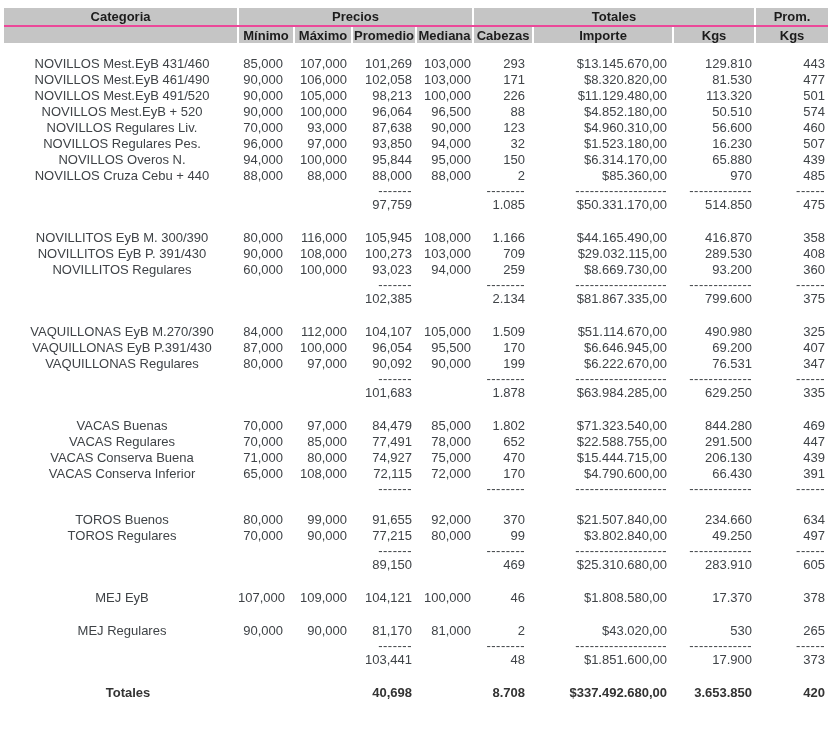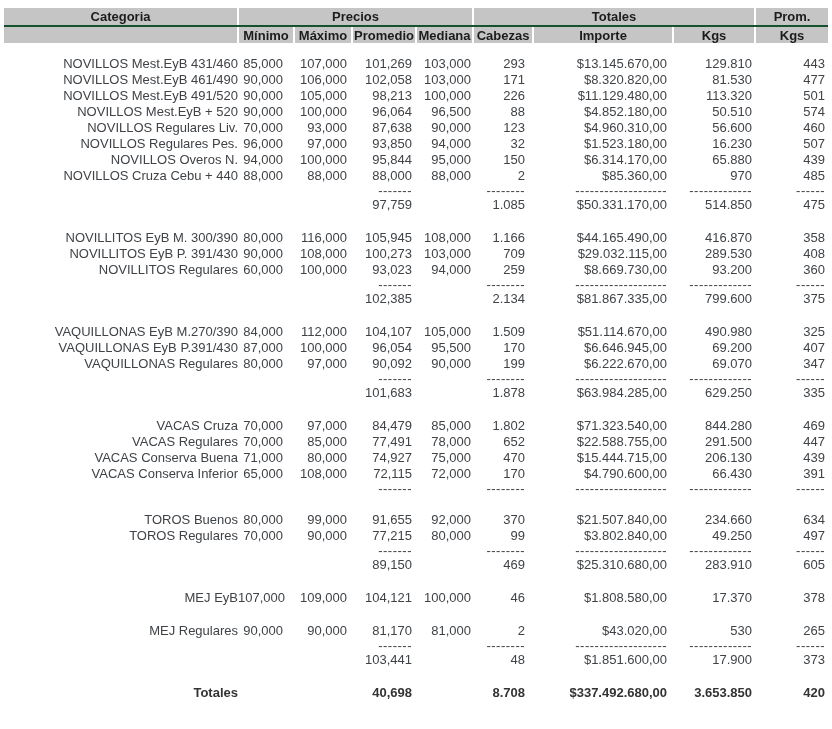--- a/index.html
+++ b/index.html
@@ -28,33 +28,33 @@
     color: #1c1c1c;
     font-size: 13px;
     font-weight: bold;
     text-align: center;
     padding: 0;
     white-space: nowrap;
     overflow: hidden;
     border-right: 2px solid #ffffff;
   }
   thead th:last-child { border-right: none; }
-  thead tr.hrow1 th { height: 17px; border-bottom: 2px solid #14532d; margin-left: 11px; }
+  thead tr.hrow1 th { height: 17px; border-bottom: 2px solid #ec4899; margin-left: 11px; }
   thead tr.hrow2 th { height: 16px; }
   
   tbody td {
     font-size: 13px;
     color: #3f4347;
     height: 16px;
     line-height: 16px;
     padding: 0;
     white-space: nowrap;
     overflow: hidden;
   }
-  tbody td.cat { text-align: right; padding-left: 2px; }
+  tbody td.cat { text-align: center; padding-left: 2px; }
   tbody td.num { text-align: right; }
   tbody td:nth-child(2) { padding-right: 11px; }
   tbody td:nth-child(3) { padding-right: 5px; }
   tbody td:nth-child(4) { padding-right: 4px; }
   tbody td:nth-child(5) { padding-right: 2px; }
   tbody td:nth-child(6) { padding-right: 8px; text-align: right; }
   tbody td:nth-child(7) { padding-right: 6px; }
   tbody td:nth-child(8) { padding-right: 3px; }
   tbody td:nth-child(9) { padding-right: 3px; }
   tbody tr.dashes td { height: 13px; line-height: 13px; letter-spacing: 0.5px; }
@@ -295,21 +295,21 @@
           <td class="num">407</td>
         </tr>
         <tr class="data">
           <td class="cat">VAQUILLONAS Regulares</td>
           <td class="num">80,000</td>
           <td class="num">97,000</td>
           <td class="num">90,092</td>
           <td class="num">90,000</td>
           <td class="num">199</td>
           <td class="num">$6.222.670,00</td>
-          <td class="num">69.070</td>
+          <td class="num">76.531</td>
           <td class="num">347</td>
         </tr>
         <tr class="dashes">
           <td class="cat"></td>
           <td class="num"></td>
           <td class="num"></td>
           <td class="num">-------</td>
           <td class="num"></td>
           <td class="num">--------</td>
           <td class="num">-------------------</td>
@@ -324,21 +324,21 @@
           <td class="num"></td>
           <td class="num">1.878</td>
           <td class="num">$63.984.285,00</td>
           <td class="num">629.250</td>
           <td class="num">335</td>
         </tr>
         <tr class="spacer">
           <td colspan="9" style="height: 17px;"></td>
         </tr>
         <tr class="data">
-          <td class="cat">VACAS Cruza</td>
+          <td class="cat">VACAS Buenas</td>
           <td class="num">70,000</td>
           <td class="num">97,000</td>
           <td class="num">84,479</td>
           <td class="num">85,000</td>
           <td class="num">1.802</td>
           <td class="num">$71.323.540,00</td>
           <td class="num">844.280</td>
           <td class="num">469</td>
         </tr>
         <tr class="data">

